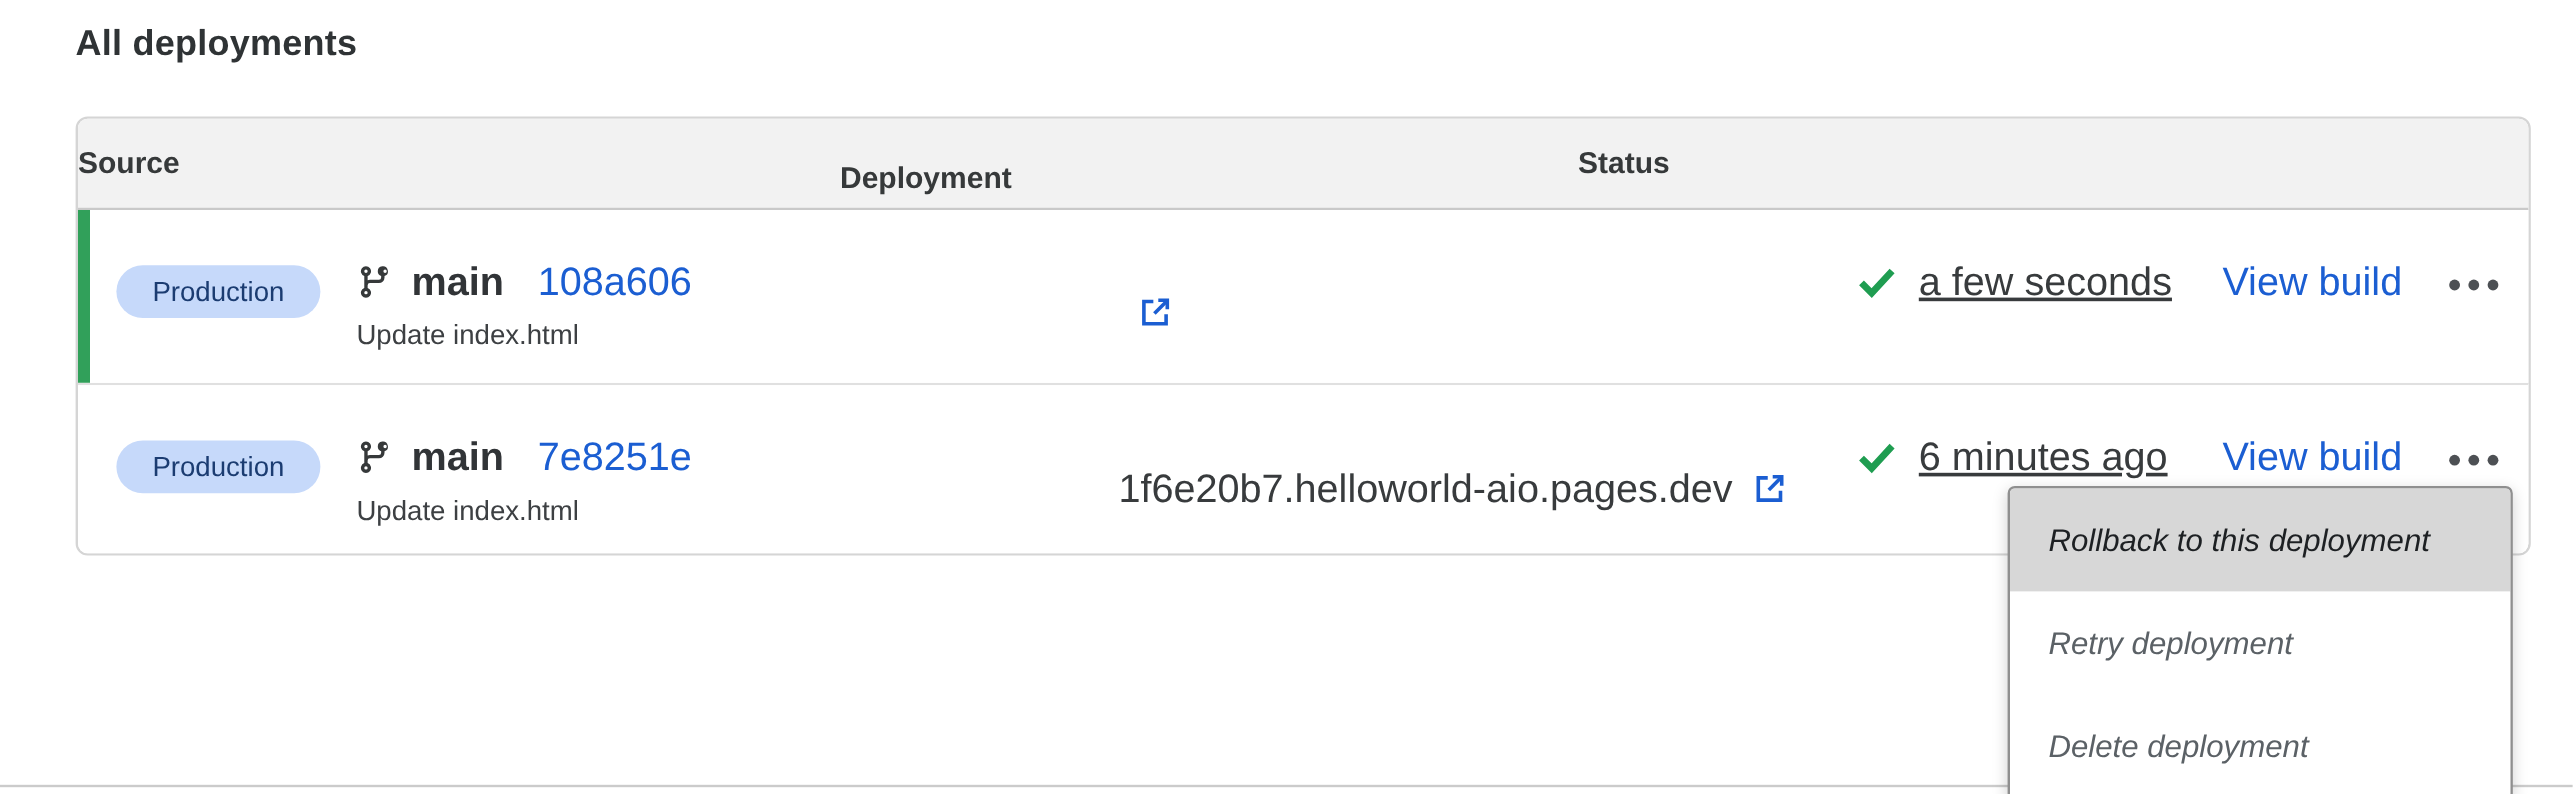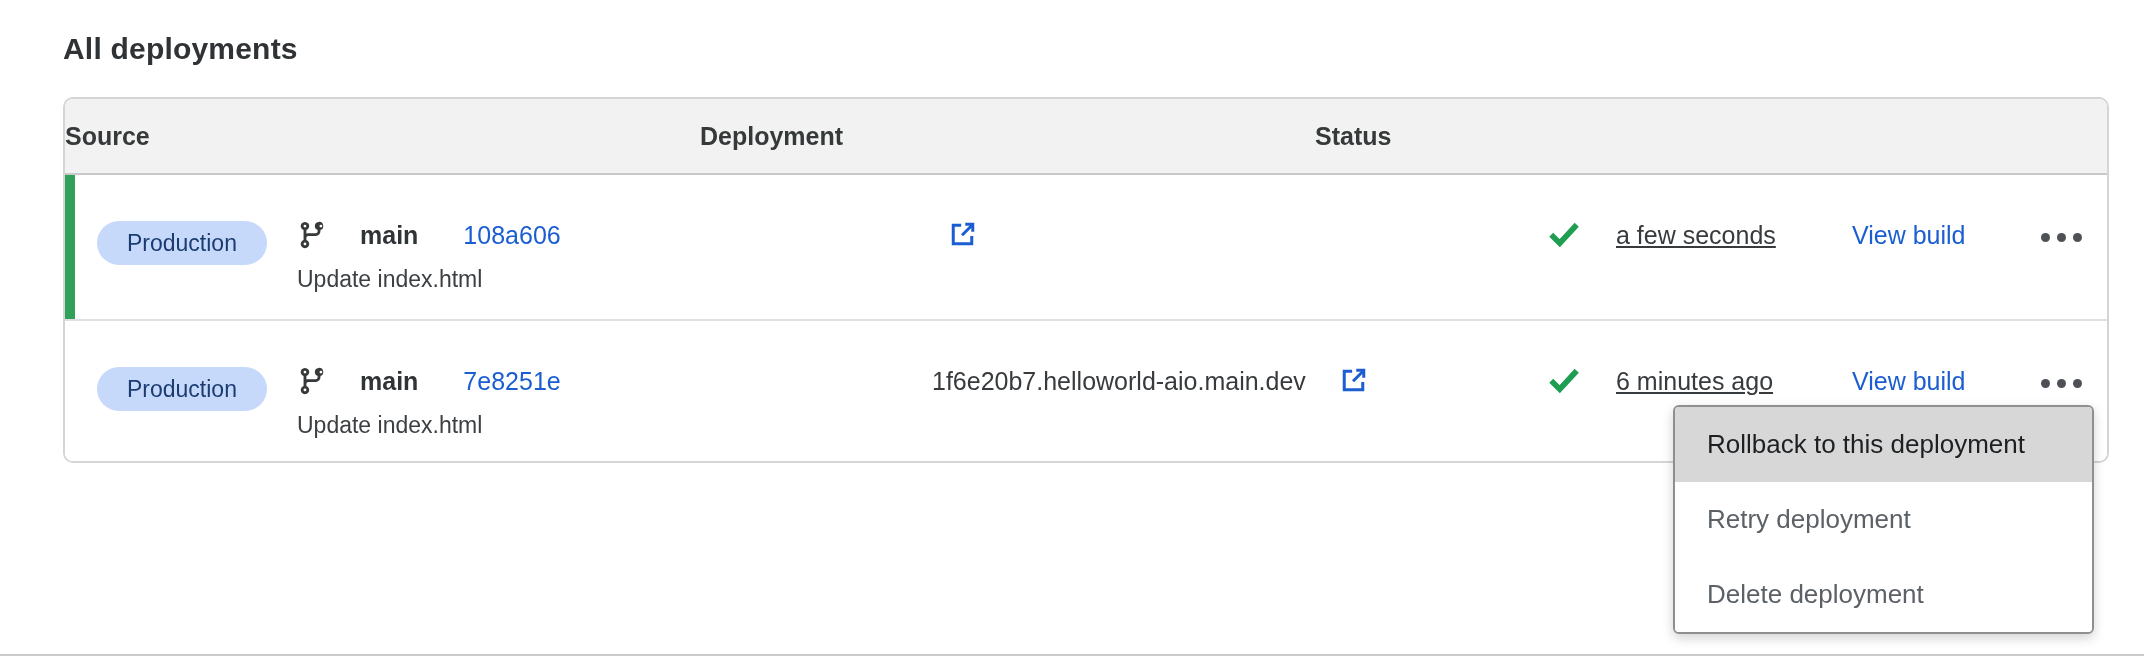--- a/index.html
+++ b/index.html
@@ -4,21 +4,21 @@
 <style>
   html,body{margin:0;padding:0;}
   body{
     width:2144px;height:662px;position:relative;overflow:hidden;
     background:#ffffff;
     font-family:"Liberation Sans","DejaVu Sans",sans-serif;
     color:#36393a;
     -webkit-font-smoothing:antialiased;
   }
   .page-title{
-    position:absolute;left:63px;top:32px;
+    position:absolute;left:63px;top:20px;
     font-size:30px;font-weight:600;color:#2f3335;letter-spacing:.2px;
   }
   
   .deploy-table{
     position:absolute;left:63px;top:97px;width:2046px;
     border:2px solid #d5d5d5;border-radius:10px;background:#fff;
     box-sizing:border-box;
   }
   .thead{
     display:flex;height:74px;align-items:center;
@@ -31,25 +31,25 @@
   }
   .trow + .trow{border-top:2px solid #e0e0e0;}
   .trow.r1{height:144px;border-radius:0 0 0 0;}
   .trow.r2{height:140px;border-radius:0 0 8px 8px;}
   .active-bar{
     position:absolute;left:0;top:0;bottom:0;width:10px;background:#31a05a;
   }
   
   .c-env{width:232px;padding-left:32px;box-sizing:border-box;flex:none;}
   .c-src{width:635px;flex:none;}
-  .c-dep{width:615px;flex:none;}
+  .c-dep{width:615px;flex:none;margin-top:26px;}
   .c-sta{width:305px;flex:none;}
   .c-bld{width:185px;flex:none;}
   .c-mor{flex:1;}
-  .line1{margin-top:44px;display:flex;font-size:25px;line-height:32px;gap:17px;}
+  .line1{margin-top:44px;display:flex;align-items:center;font-size:33px;line-height:32px;}
   .env-badge{
     display:inline-block;margin-top:46px;
     background:#c6d9fa;color:#1b3c71;
     font-size:23px;line-height:44px;padding:0 30px;border-radius:24px;
   }
   .branch-icon{width:30px;height:32px;margin-right:16px;flex:none;display:inline-flex;align-items:center;}
   .branch-name{font-weight:700;color:#313437;margin-right:28px;}
   .commit-link{color:#1b5ed2;text-decoration:none;cursor:pointer;}
   .commit-msg{margin-top:14px;font-size:23px;color:#3d4043;line-height:28px;}
   .dep-url{color:#383b3d;}
@@ -63,23 +63,24 @@
   }
   .more-btn i{width:9px;height:9px;border-radius:50%;background:#4d5054;display:block;}
   
   .context-menu{
     position:absolute;left:1673px;top:405px;width:421px;z-index:10;
     background:#ffffff;border:2px solid #8f8f8f;border-radius:6px;
     box-shadow:0 4px 12px rgba(0,0,0,.18);
     box-sizing:border-box;overflow:hidden;
   }
   .menu-item{
-    height:75px;display:flex;align-items:center;
+    height:86px;display:flex;align-items:center;
     padding-left:32px;font-size:26px;color:#5b6166;cursor:pointer;
     background:#fff;
+    font-style:italic;
   }
   .menu-item.highlighted{background:#d7d7d7;color:#1d2023;}
   .footer-divider{
     position:absolute;left:0;top:654px;width:2144px;height:2px;background:#cbcbcb;
   }
 </style>
 </head>
 <body>
 
 <div class="page-title">All deployments</div>
@@ -157,21 +158,21 @@
               <path d="M9.5 3.25a2.25 2.25 0 1 1 3 2.122V6A2.5 2.5 0 0 1 10 8.5H6a1 1 0 0 0-1 1v1.128a2.251 2.251 0 1 1-1.5 0V5.372a2.25 2.25 0 1 1 1.5 0v1.836A2.49 2.49 0 0 1 6 7h4a1 1 0 0 0 1-1v-.628a2.25 2.25 0 0 1-1.5-2.122ZM4.25 13.5a.75.75 0 1 0 0-1.5.75.75 0 0 0 0 1.5Zm8.5-9.5a.75.75 0 1 0 0-1.5.75.75 0 0 0 0 1.5ZM4.25 4a.75.75 0 1 0 0-1.5.75.75 0 0 0 0 1.5Z"></path>
             </svg>
         </span>
         <span class="branch-name">main</span>
         <a class="commit-link">7e8251e</a>
       </div>
       <div class="commit-msg">Update index.html</div>
     </div>
     <div class="c-dep">
       <div class="line1">
-        <span class="dep-url">1f6e20b7.helloworld-aio.main.dev</span>
+        <span class="dep-url">1f6e20b7.helloworld-aio.pages.dev</span>
         <span class="ext-link">
           <svg width="30" height="30" viewBox="0 0 24 24" fill="none" stroke="#1b5ed2" stroke-width="2.4">
               <path d="M10.5 5H4.2v14.8H19v-6.3"></path>
               <path d="M13.8 4.2h6v6"></path>
               <path d="M19.4 4.8l-8.2 8.2"></path>
             </svg>
         </span>
       </div>
     </div>
     <div class="c-sta">

